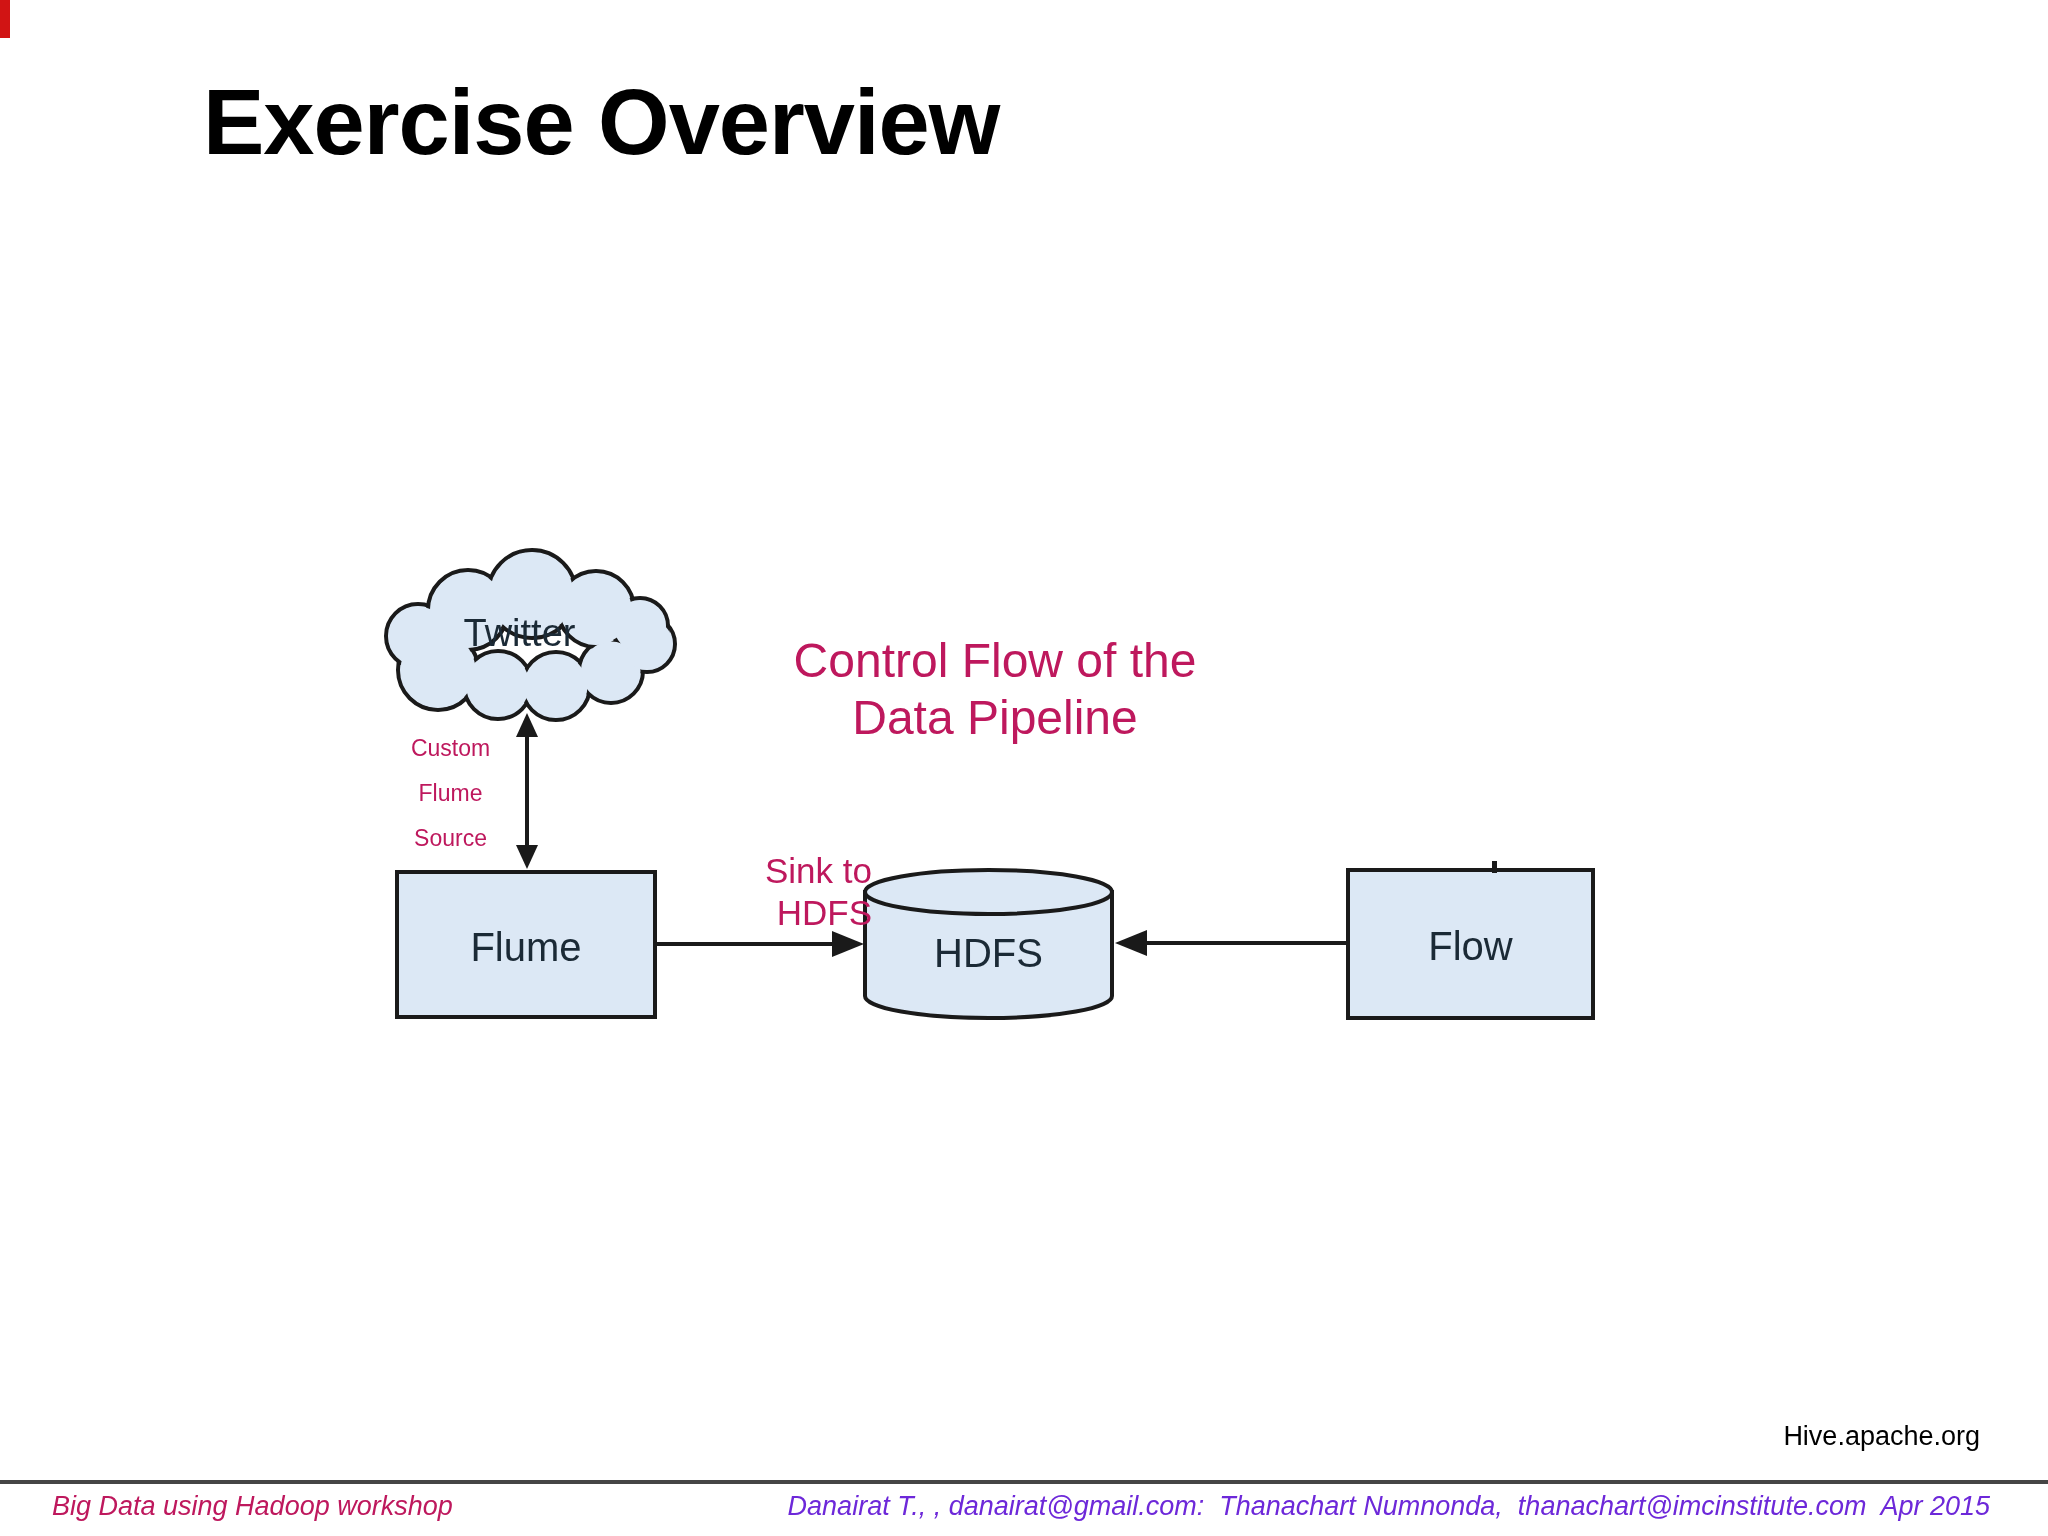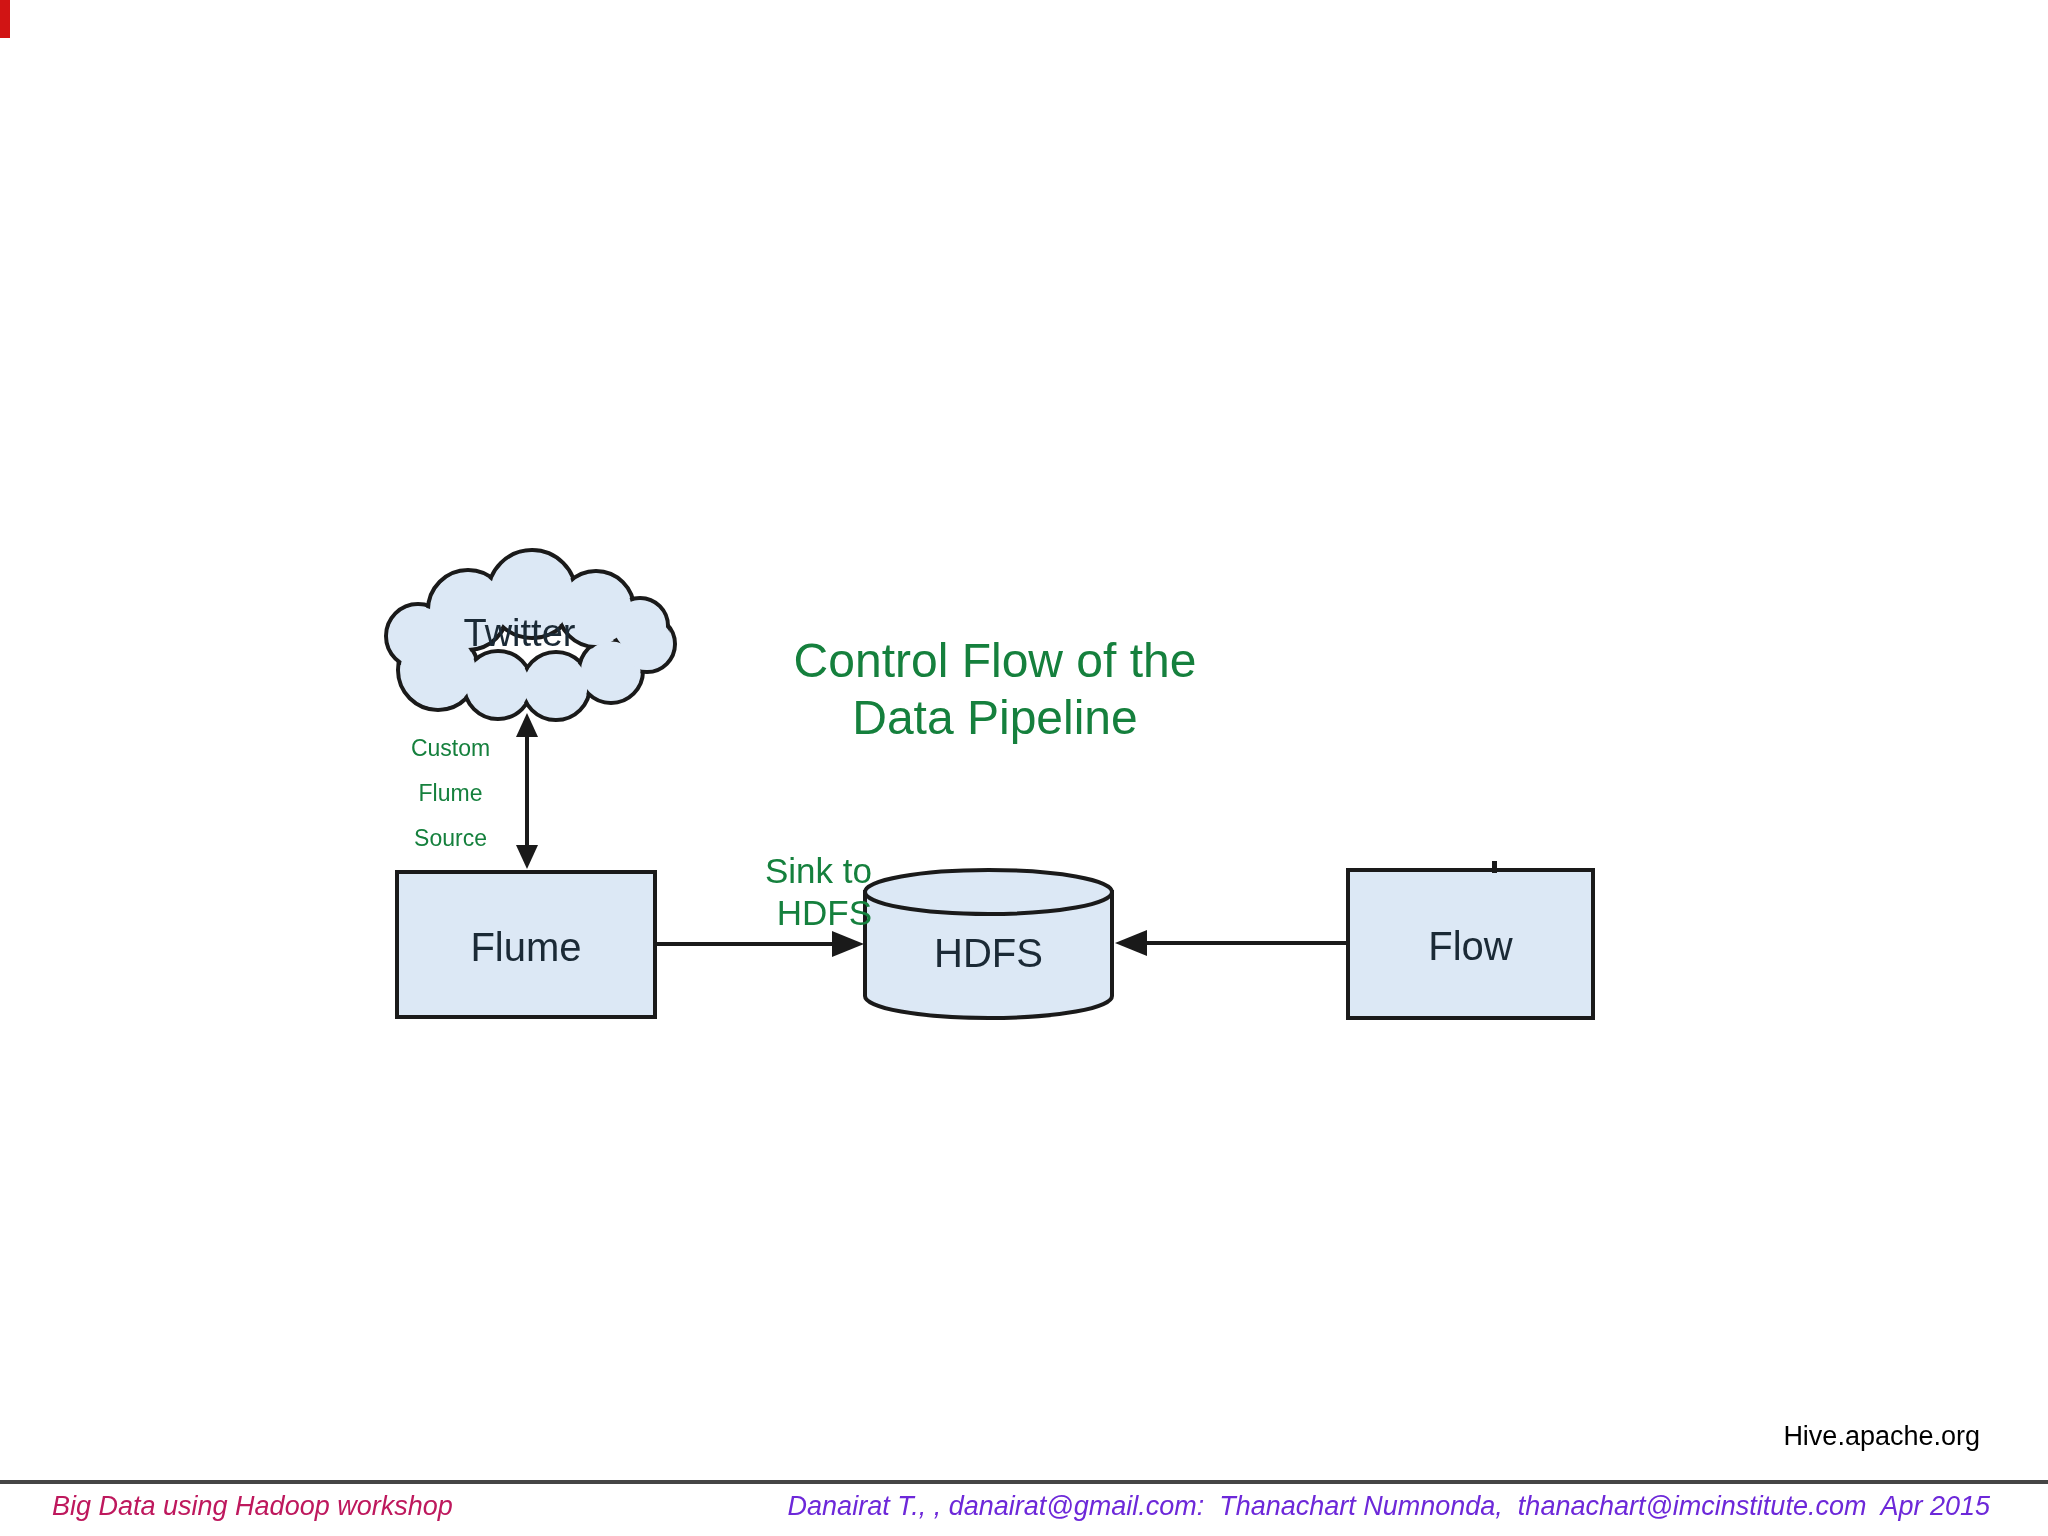--- a/index.html
+++ b/index.html
@@ -7,21 +7,21 @@
     position:relative;width:2048px;height:1536px;background:#ffffff;
     overflow:hidden;font-family:"Liberation Sans","DejaVu Sans",sans-serif;color:#111;
   }
   .abs{position:absolute;}
   .corner-mark{left:0;top:0;width:10px;height:38px;background:#d11414;}
   .title{
     left:203px;top:76px;font-size:92px;font-weight:bold;color:#000;
     line-height:1;letter-spacing:-1px;white-space:nowrap;
   }
   .diagram-svg{left:0;top:0;}
-  .dlabel{white-space:pre-line;text-align:center;color:#15803d;}
+  .dlabel{white-space:pre-line;text-align:center;color:#be185d;}
   .caption{left:735px;top:632px;width:520px;font-size:48px;line-height:57px;}
   .cloud-label{left:407px;top:611px;width:225px;font-size:38px;line-height:44px;color:#1b2a36;}
   .edge-label-1{left:378px;top:726px;width:145px;font-size:23px;line-height:45px;}
   .edge-label-2{left:652px;top:850px;width:220px;font-size:35px;line-height:42px;text-align:right;}
   .edge-label-3{left:1087px;top:841px;width:280px;font-size:35px;line-height:42px;}
   .node-label{font-size:40px;line-height:46px;text-align:center;color:#1b2a36;}
   .flume-label{left:397px;top:924px;width:258px;}
   .hdfs-label{left:865px;top:930px;width:247px;}
   .hive-label{left:1348px;top:923px;width:245px;}
   .attribution{right:68px;top:1420px;font-size:27px;line-height:32px;color:#000;}
@@ -29,20 +29,21 @@
   .footer-left{left:52px;top:1491px;font-size:27px;font-style:italic;color:#be185d;}
   .footer-right{right:58px;top:1491px;font-size:27px;font-style:italic;color:#6d28d9;white-space:pre;text-align:right;}
 </style>
 </head>
 <body>
 
 <div class="slide">
 
   <div class="abs corner-mark"></div>
 
+  <div class="abs title">Exercise Overview</div>
 
   <svg class="abs diagram-svg" width="2048" height="1536" viewBox="0 0 2048 1536">
 
     <g>
       <g fill="#dce8f5" stroke="#1a1a1a" stroke-width="4">
         <circle cx="438" cy="670" r="40"></circle>
           <circle cx="498" cy="685" r="34"></circle>
         <circle cx="556" cy="686" r="34"></circle>
           <circle cx="611" cy="671" r="32"></circle>
         <circle cx="647" cy="644" r="28"></circle>

